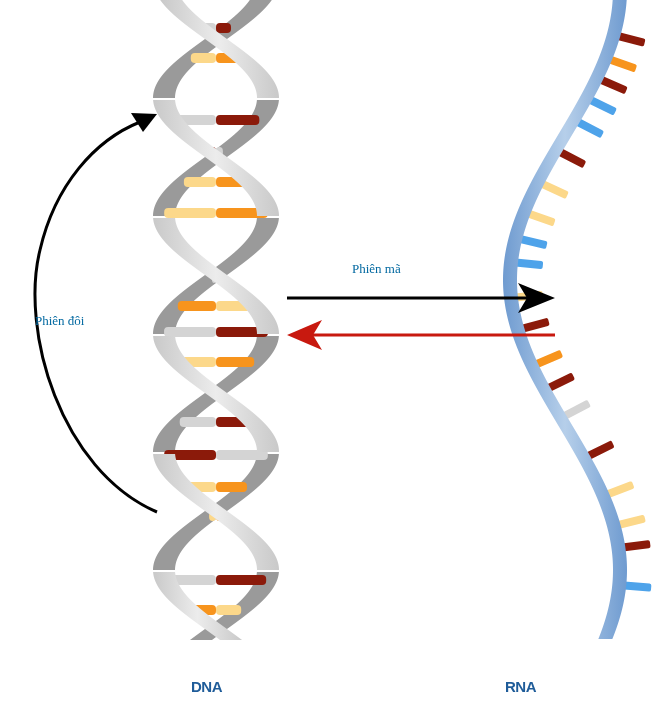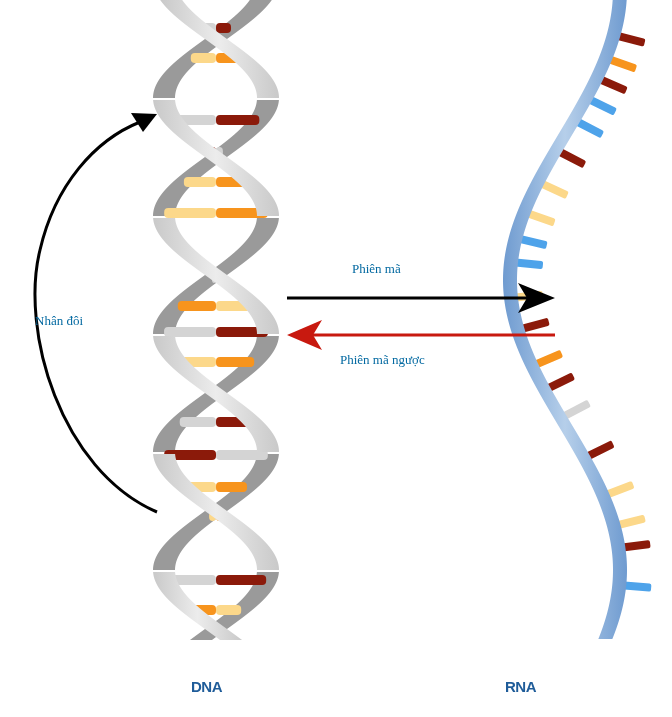--- a/index.html
+++ b/index.html
@@ -141,19 +141,18 @@
     <path d="M157,512 C60,470 20,330 40,250 C55,185 95,140 140,122" fill="none" stroke="#000" stroke-width="3"></path>
     <polygon points="157,114 131,113 143,132" fill="#000"></polygon>
 
     <line x1="287" y1="298" x2="530" y2="298" stroke="#000" stroke-width="3"></line>
     <polygon points="555,298 518,283 527,298 518,313" fill="#000"></polygon>
 
     <line x1="555" y1="335" x2="305" y2="335" stroke="#c8190f" stroke-width="3"></line>
     <polygon points="287,335 322,320 313,335 322,350" fill="#c8190f"></polygon>
   </svg>
 
-  <div class="label" style="left:35px; top:313px;">Nhân đôi</div>
+  <div class="label" style="left:35px; top:313px;">Phiên đôi</div>
   <div class="label" style="left:352px; top:261px;">Phiên mã</div>
-  <div class="label" style="left:340px; top:352px;">Phiên mã ngược</div>
 
   <div class="mol-title" style="left:191px; top:678px;">DNA</div>
   <div class="mol-title" style="left:505px; top:678px;">RNA</div>
 </div>
 
 </body></html>

